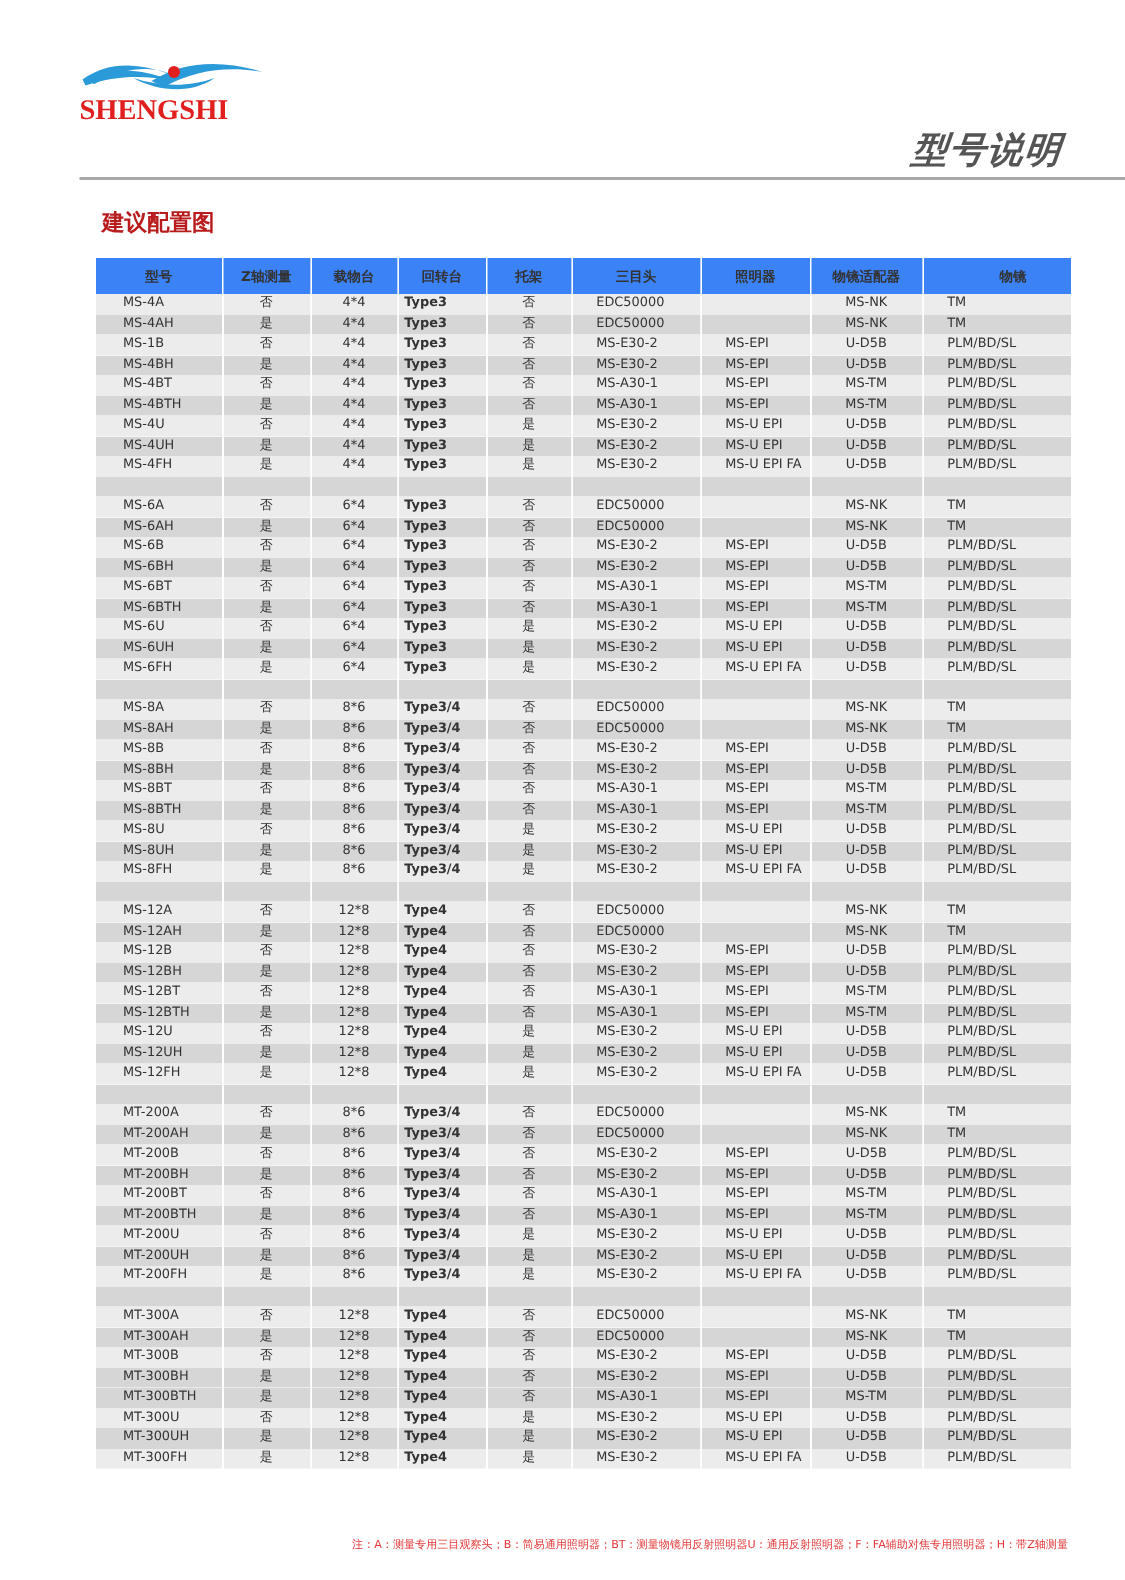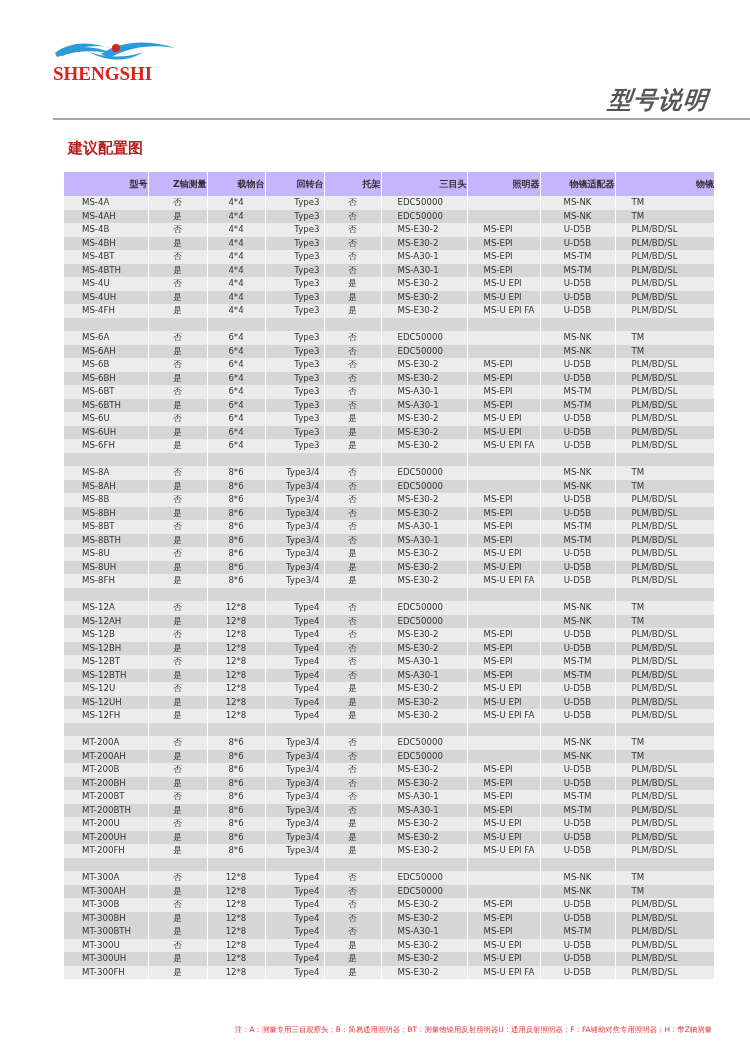--- a/index.html
+++ b/index.html
@@ -26,36 +26,36 @@
     position: absolute; left: 68px; top: 139px;
     font-weight: bold; font-size: 15px; color: #b91c1c;
   }
 
   table.spec {
     position: absolute; left: 64px; top: 172px; width: 650px;
     border-collapse: collapse; table-layout: fixed;
     font-family: "DejaVu Sans", sans-serif; font-size: 8.6px; color: #333;
   }
   table.spec th {
-    height: 24px; background: #c4b5fd; font-weight: bold; font-size: 9px; color: #333;
-    border-right: 1px solid #ffffff; text-align: right;
+    height: 24px; background: #3b82f6; font-weight: bold; font-size: 9px; color: #333;
+    border-right: 1px solid #ffffff; text-align: center;
   }
   table.spec th:last-child { border-right: none; padding-left: 21px; }
   table.spec td {
     height: 13.5px; line-height: 13px; padding: 0 4px;
     border-right: 1px solid #ffffff; white-space: nowrap; overflow: hidden;
   }
   table.spec td:last-child { border-right: none; }
   table.spec tr.odd td { background: #ececec; }
   table.spec tr.even td { background: #d6d6d6; }
   table.spec tr.spacer td { background: #d6d6d6; height: 13.5px; }
   td.c-model { padding-left: 18px !important; }
   td.c-center { text-align: center; }
   td.c-left-pad { padding-left: 16px !important; }
-  td.c-mount { text-align: right; }
+  td.c-mount { text-align: left; font-weight: bold; }
 
   .footnote {
     position: absolute; right: 38px; top: 1025px;
     font-size: 7.4px; color: #e2393a; white-space: nowrap;
   }
 </style>
 </head>
 <body>
 
 <div class="logo">
@@ -116,21 +116,21 @@
         <td class="c-center">是</td>
         <td class="c-center">4*4</td>
         <td class="c-mount">Type3</td>
         <td class="c-center">否</td>
         <td class="c-left-pad">EDC50000</td>
         <td class="c-left-pad"></td>
         <td class="c-center">MS-NK</td>
         <td class="c-left-pad">TM</td>
       </tr>
       <tr class="odd">
-        <td class="c-model">MS-4B</td>
+        <td class="c-model">MS-1B</td>
         <td class="c-center">否</td>
         <td class="c-center">4*4</td>
         <td class="c-mount">Type3</td>
         <td class="c-center">否</td>
         <td class="c-left-pad">MS-E30-2</td>
         <td class="c-left-pad">MS-EPI</td>
         <td class="c-center">U-D5B</td>
         <td class="c-left-pad">PLM/BD/SL</td>
       </tr>
       <tr class="even">

